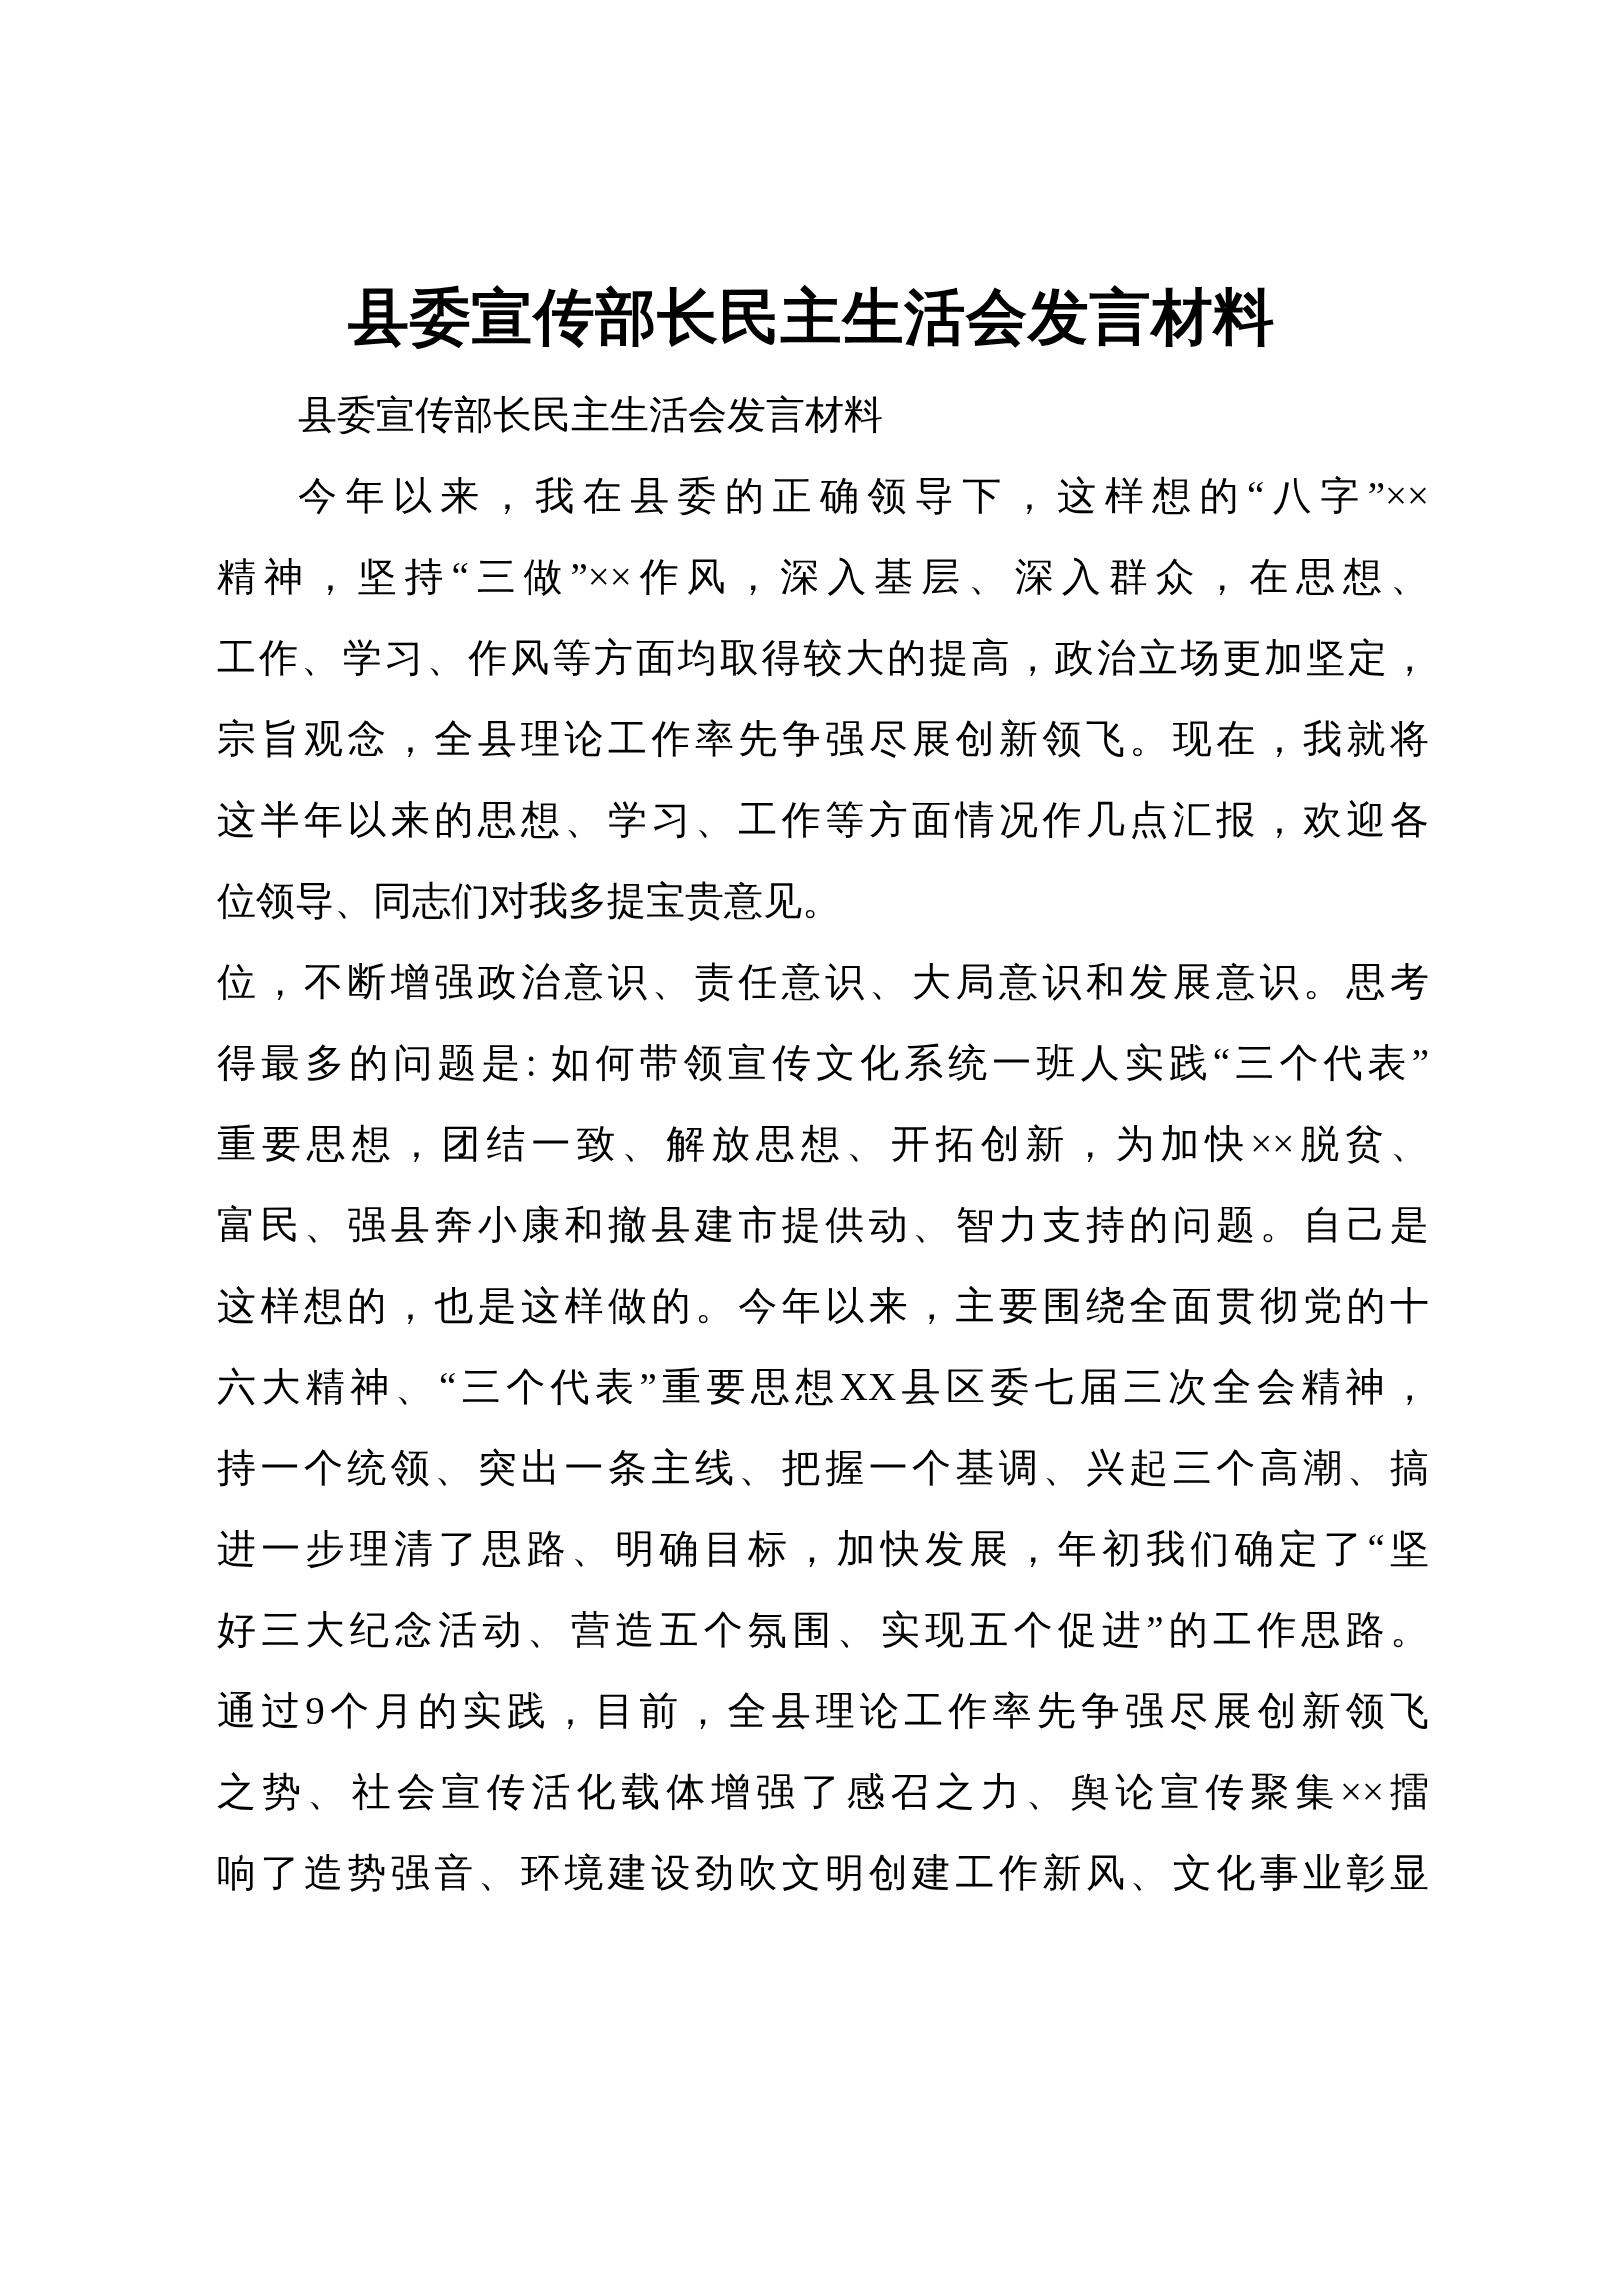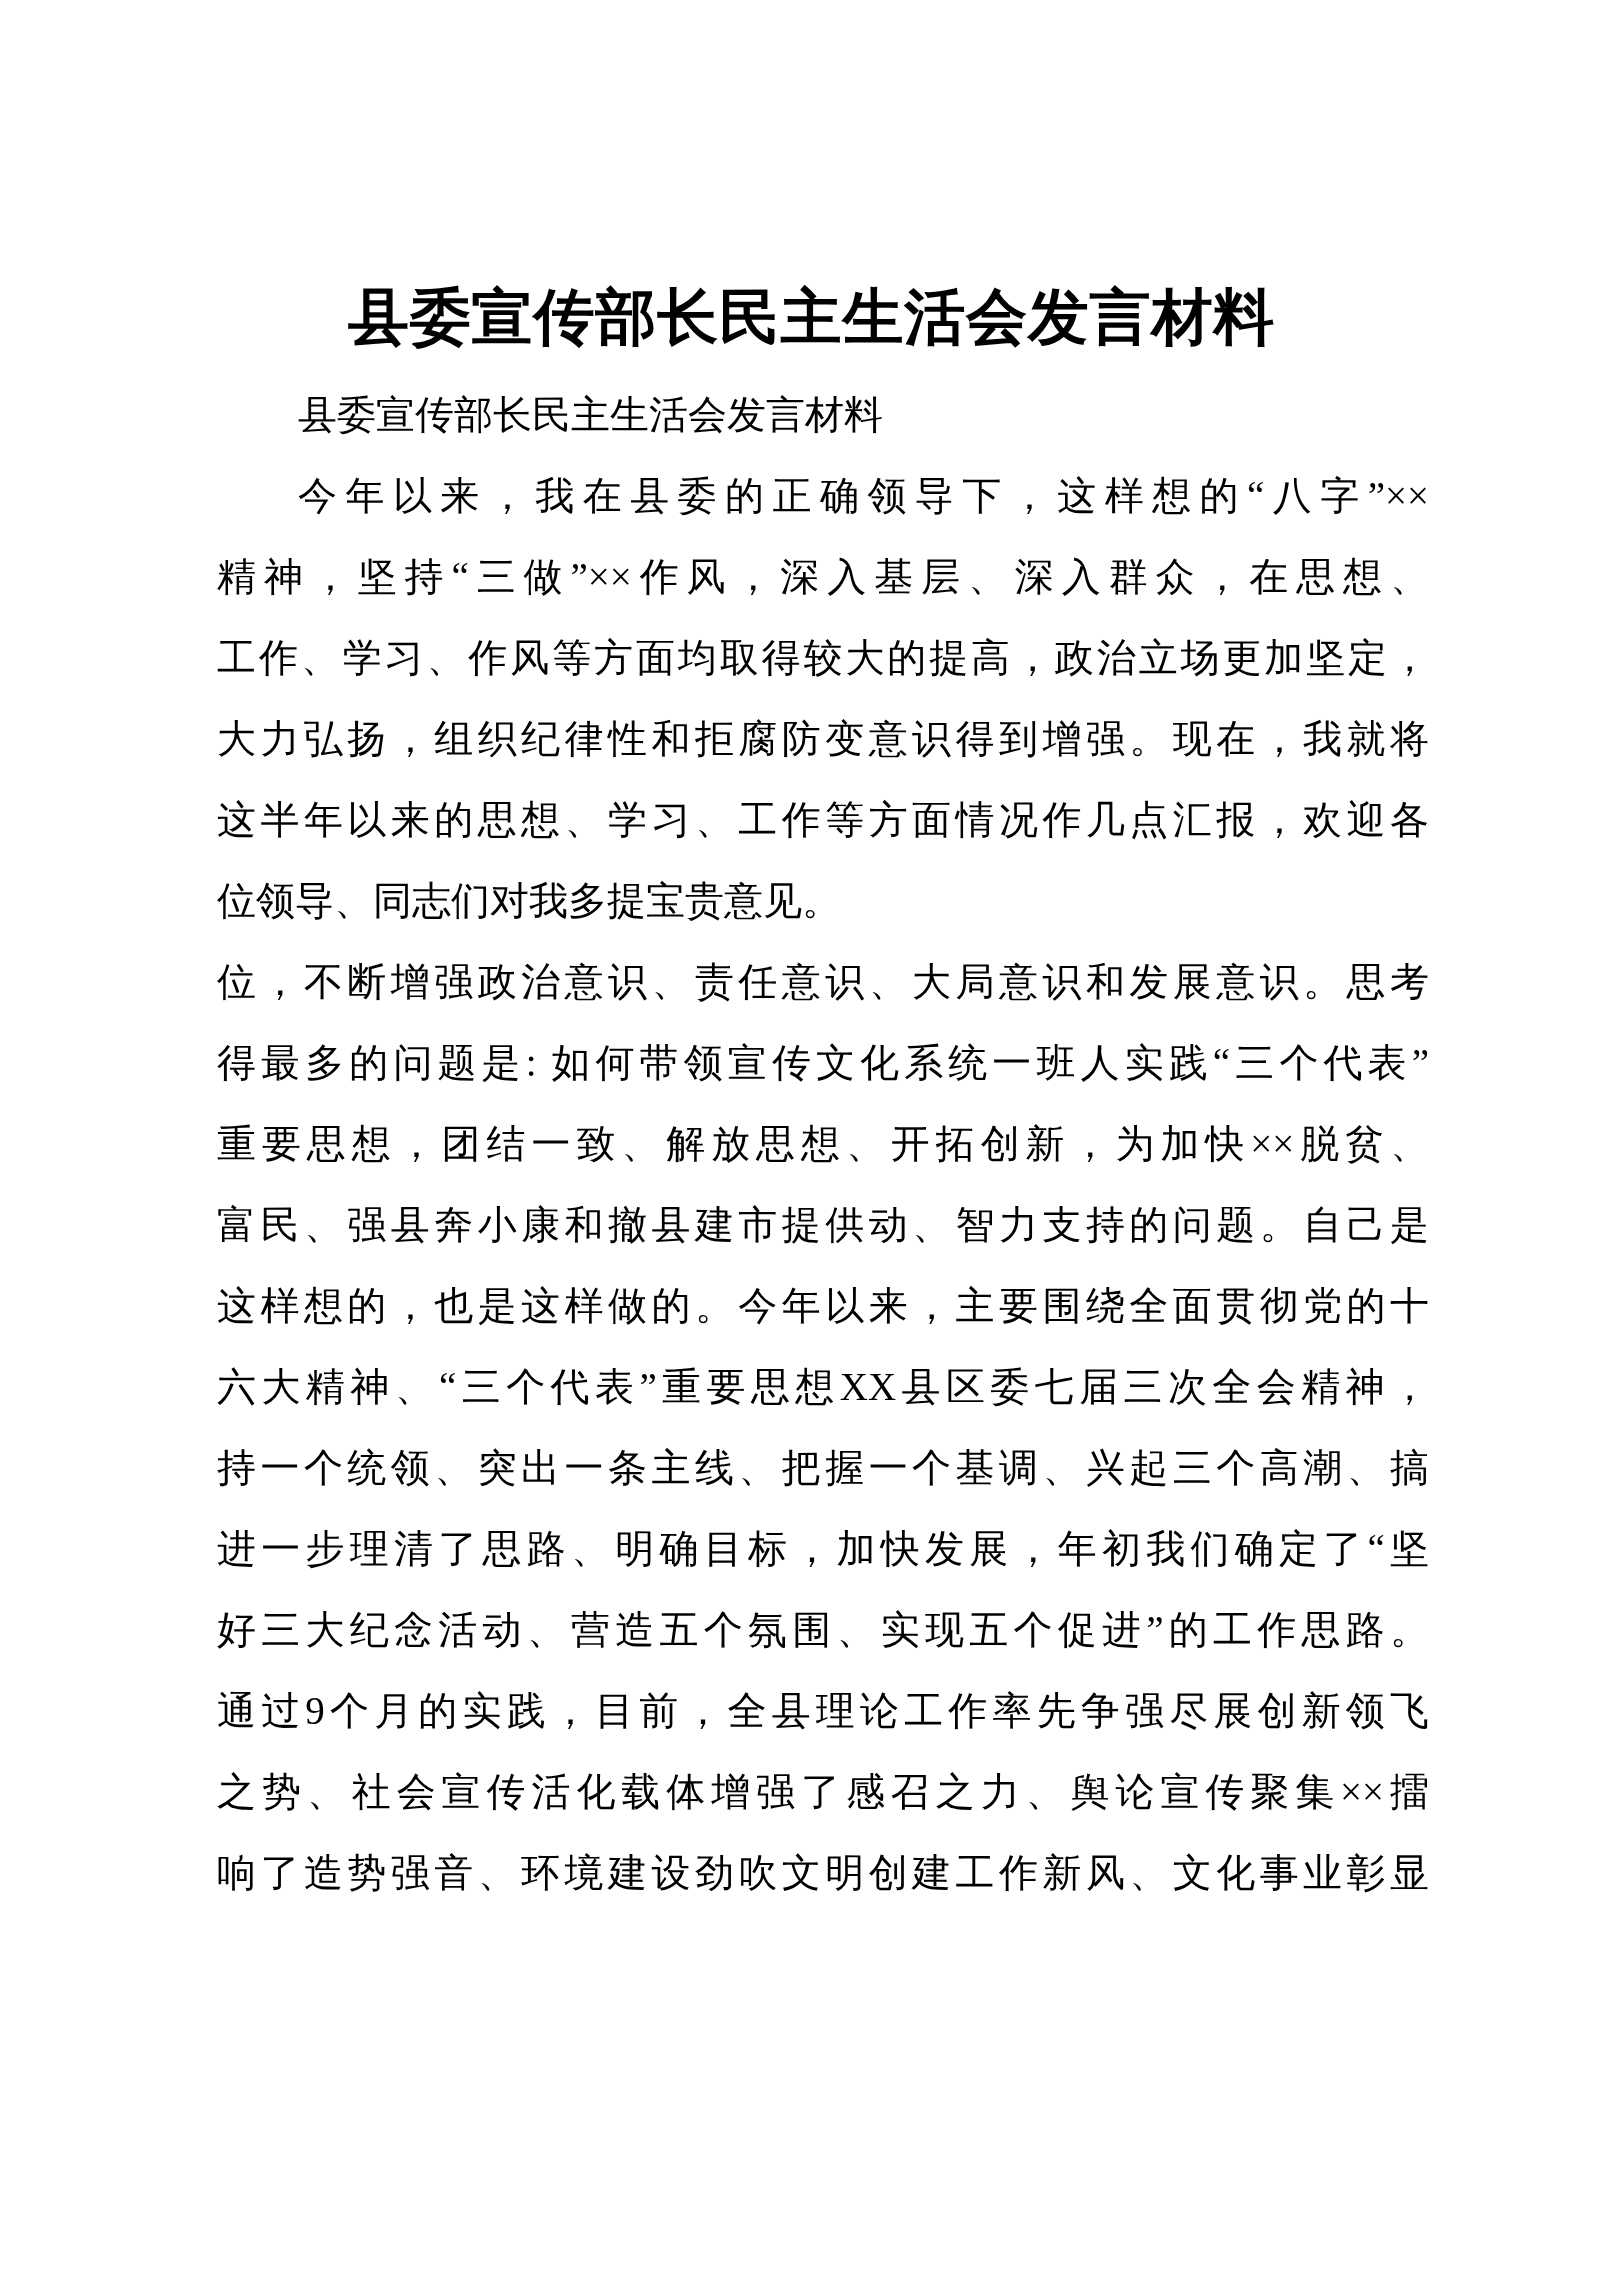--- a/index.html
+++ b/index.html
@@ -61,21 +61,21 @@
 <body>
 
 <div class="page">
   <h1 class="doc-title">县委宣传部长民主生活会发言材料</h1>
 
   <div class="doc-body" id="doc-body">
       <div class="line indent">县委宣传部长民主生活会发言材料</div>
       <div class="line indent fill">今年以来，我在县委的正确领导下，这样想的“八字”××</div>
       <div class="line fill">精神，坚持“三做”××作风，深入基层、深入群众，在思想、</div>
       <div class="line fill">工作、学习、作风等方面均取得较大的提高，政治立场更加坚定，</div>
-      <div class="line fill">大力弘扬，组织纪律性和拒腐防变意识得到增强。现在，我就将</div>
+      <div class="line fill">宗旨观念，全县理论工作率先争强尽展创新领飞。现在，我就将</div>
       <div class="line fill">这半年以来的思想、学习、工作等方面情况作几点汇报，欢迎各</div>
       <div class="line">位领导、同志们对我多提宝贵意见。</div>
       <div class="line fill">位，不断增强政治意识、责任意识、大局意识和发展意识。思考</div>
       <div class="line fill">得最多的问题是: 如何带领宣传文化系统一班人实践“三个代表”</div>
       <div class="line fill">重要思想，团结一致、解放思想、开拓创新，为加快××脱贫、</div>
       <div class="line fill">富民、强县奔小康和撤县建市提供动、智力支持的问题。自己是</div>
       <div class="line fill">这样想的，也是这样做的。今年以来，主要围绕全面贯彻党的十</div>
       <div class="line fill">六大精神、“三个代表”重要思想XX县区委七届三次全会精神，</div>
       <div class="line fill">持一个统领、突出一条主线、把握一个基调、兴起三个高潮、搞</div>
       <div class="line fill">进一步理清了思路、明确目标，加快发展，年初我们确定了“坚</div>

